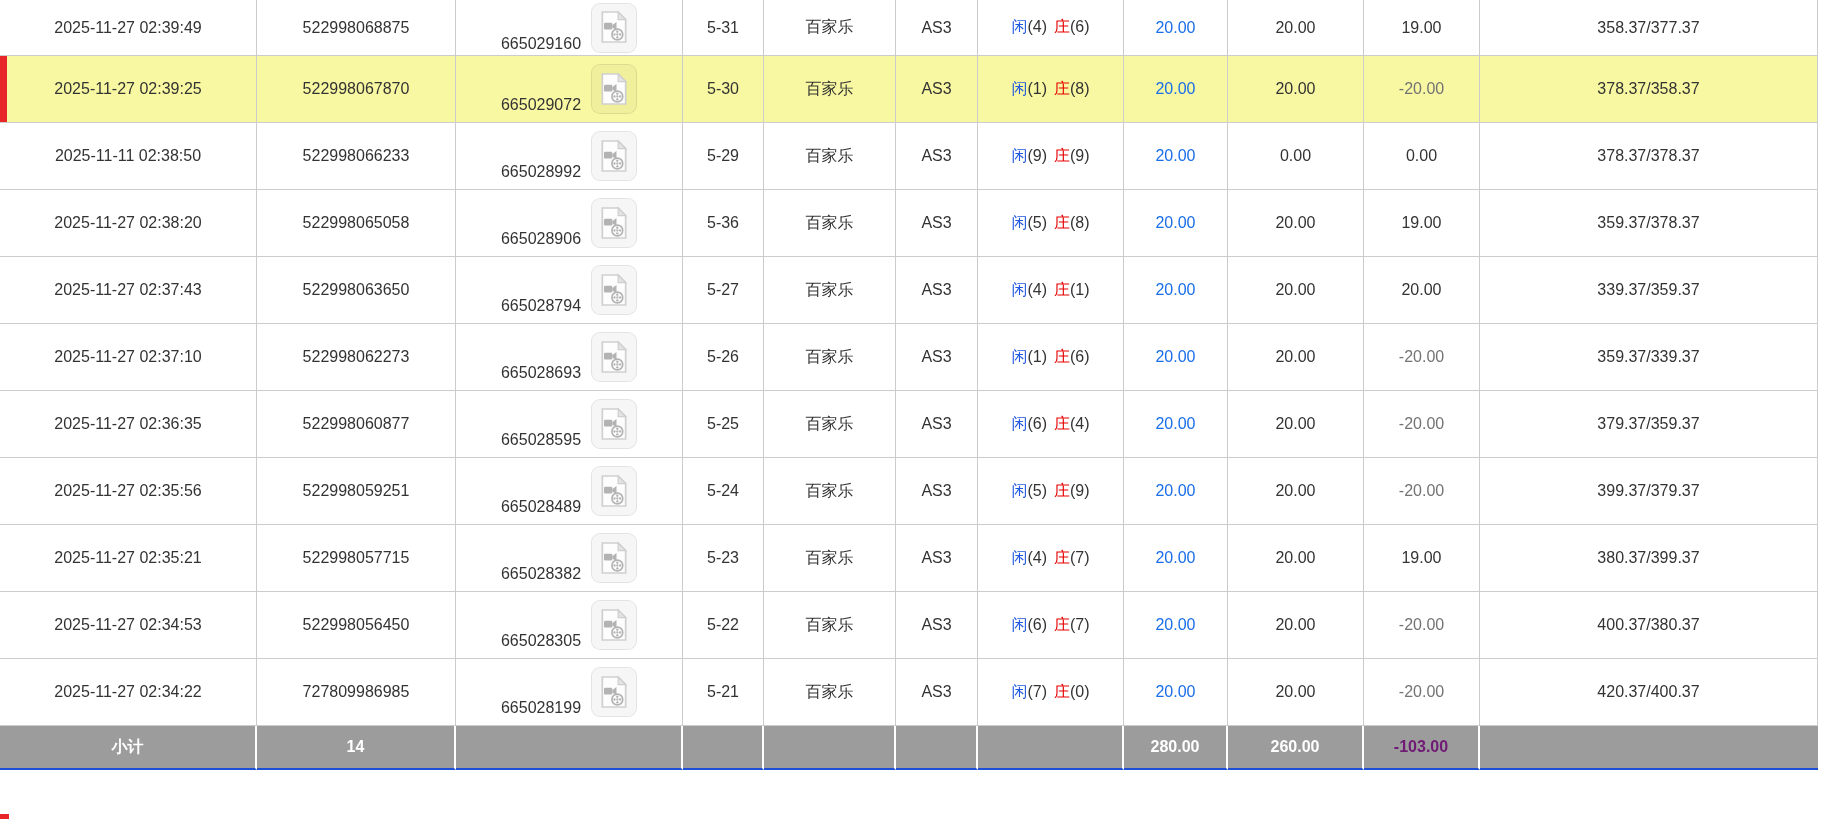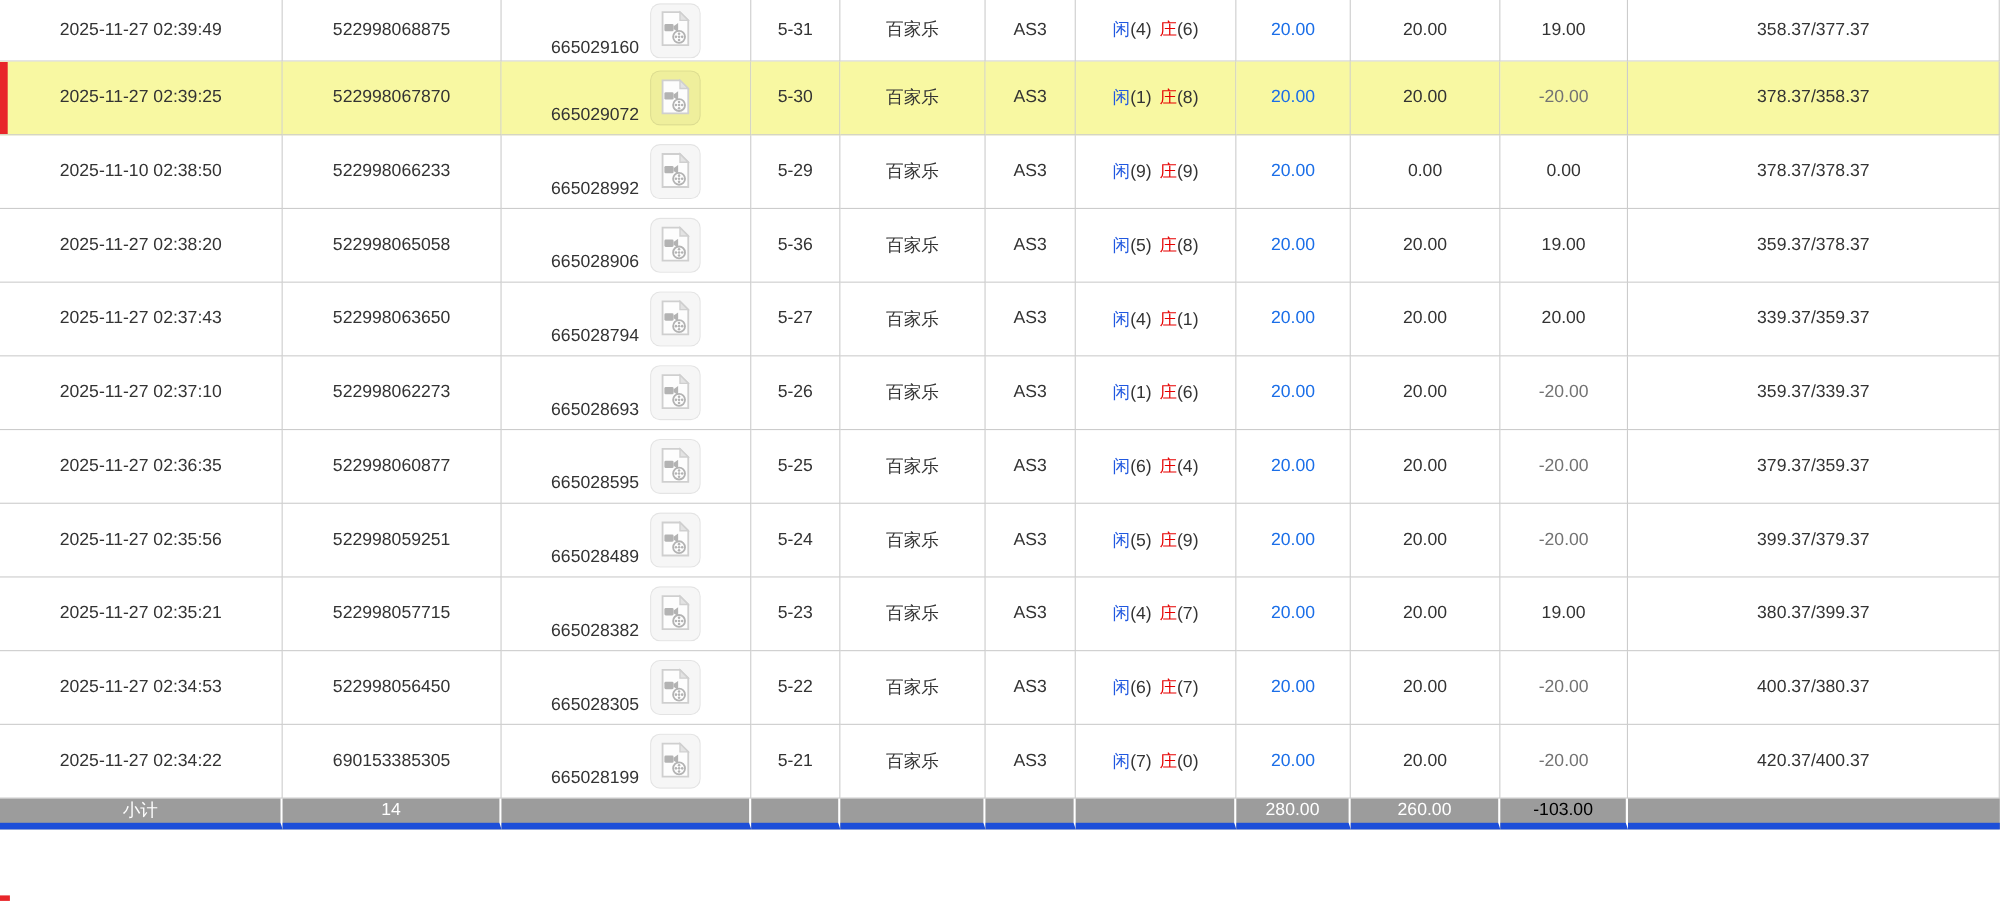--- a/index.html
+++ b/index.html
@@ -18,23 +18,23 @@
   .b-label{color:#e60000;margin-left:7px;}
   .score{color:#333;}
   td.neg{color:#737373;}
   
   .vidbtn{display:inline-block;width:44px;height:48px;border-radius:9px;
     background:rgba(0,0,0,0.035);border:1px solid rgba(0,0,0,0.08);
     vertical-align:middle;line-height:46px;}
   .vidbtn svg{vertical-align:middle;}
   .roundid-inner{display:inline-flex;align-items:flex-end;gap:10px;}
   
-  tr.summary td{background:#9c9c9c;color:#fff;font-weight:normal;height:28px;
-    border-right:2px solid #fff;border-bottom:6px solid #1d4ed8;}
-  tr.summary td.neg{color:#000000;}
+  tr.summary td{background:#9c9c9c;color:#fff;font-weight:bold;height:44px;
+    border-right:2px solid #fff;border-bottom:2px solid #1d4ed8;}
+  tr.summary td.neg{color:#701a75;}
   tr.summary td:last-child{border-right:none;}
   .cut-marker{position:absolute;left:0;top:814px;width:9px;height:5px;background:#e8262a;}
 </style>
 </head>
 <body>
 
 <div class="wrap">
   <table>
     <colgroup>
       <col style="width:257px">
@@ -110,21 +110,21 @@
     <td><span>AS3</span></td>
     <td>
       <span class="p-label">闲</span><span class="score">(1)</span><span class="b-label">庄</span><span class="score">(8)</span>
     </td>
     <td><span class="blue-link">20.00</span></td>
     <td><span>20.00</span></td>
     <td class="neg"><span>-20.00</span></td>
     <td><span>378.37/358.37</span></td>
   </tr>
         <tr class="data">
-    <td><span>2025-11-10 02:38:50</span></td>
+    <td><span>2025-11-11 02:38:50</span></td>
     <td><span>522998066233</span></td>
     <td>
       <span class="roundid-inner">
         <span>665028992</span>
         <span class="vidbtn">
           <svg width="30" height="34" viewBox="0 0 36 40" xmlns="http://www.w3.org/2000/svg">
             <path d="M4 2 h19 l9 9 v27 H4 z" fill="#fdfdfd" stroke="#cfcfcf" stroke-width="2"></path>
             <path d="M23 2 v9 h9 z" fill="#e3e3e3" stroke="#cfcfcf" stroke-width="1.5"></path>
             <rect x="6" y="15" width="10" height="8" rx="1.5" fill="#b3b3b3"></rect>
             <path d="M16 17.5 L21 14 v10 l-5 -3.5 z" fill="#b3b3b3"></path>
@@ -375,21 +375,21 @@
     <td>
       <span class="p-label">闲</span><span class="score">(6)</span><span class="b-label">庄</span><span class="score">(7)</span>
     </td>
     <td><span class="blue-link">20.00</span></td>
     <td><span>20.00</span></td>
     <td class="neg"><span>-20.00</span></td>
     <td><span>400.37/380.37</span></td>
   </tr>
         <tr class="data">
     <td><span>2025-11-27 02:34:22</span></td>
-    <td><span>690153385305</span></td>
+    <td><span>727809986985</span></td>
     <td>
       <span class="roundid-inner">
         <span>665028199</span>
         <span class="vidbtn">
           <svg width="30" height="34" viewBox="0 0 36 40" xmlns="http://www.w3.org/2000/svg">
             <path d="M4 2 h19 l9 9 v27 H4 z" fill="#fdfdfd" stroke="#cfcfcf" stroke-width="2"></path>
             <path d="M23 2 v9 h9 z" fill="#e3e3e3" stroke="#cfcfcf" stroke-width="1.5"></path>
             <rect x="6" y="15" width="10" height="8" rx="1.5" fill="#b3b3b3"></rect>
             <path d="M16 17.5 L21 14 v10 l-5 -3.5 z" fill="#b3b3b3"></path>
             <circle cx="22" cy="29" r="6.5" fill="none" stroke="#b3b3b3" stroke-width="2"></circle>

